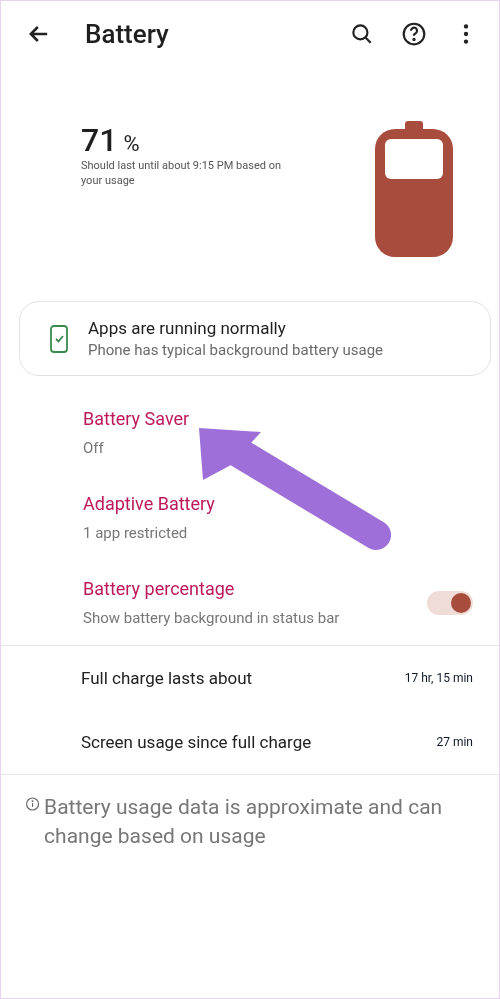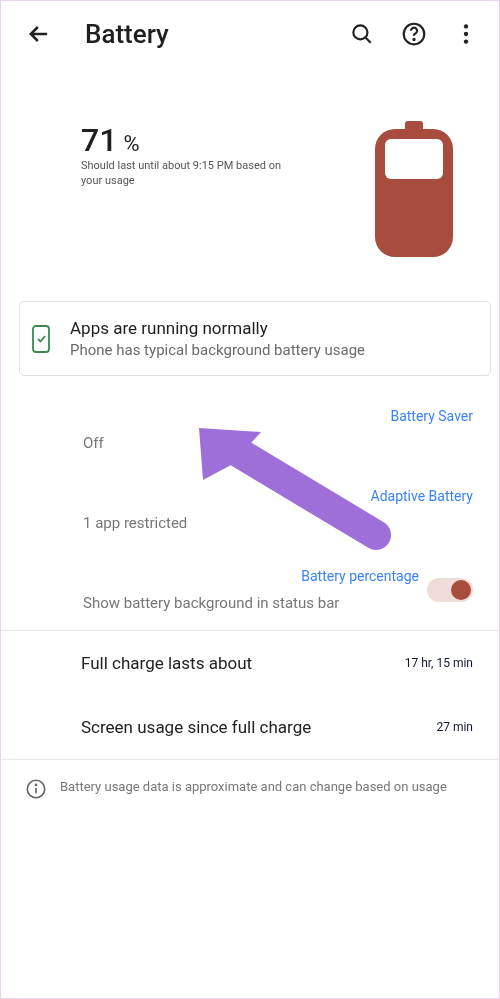--- a/index.html
+++ b/index.html
@@ -29,34 +29,34 @@
       gap: 20px;
     }
     .pct { display: flex; align-items: baseline; gap: 6px; }
     .pct-num { font-size: 32px; font-weight: 500; }
     .pct-sym { font-size: 22px; font-weight: 400; }
     .estimate { color: #555; font-size: 11px; max-width: 220px; line-height:1.35; }
     .battery-svg { margin-left:auto; margin-right:10px; }
     .card {
       margin: 0 8px 14px 18px;
       border: 1px solid #e2e2e2;
-      border-radius: 5px;
-      padding: 16px 10px;
+      border-radius: 20px;
+      padding: 16px 28px;
       display: flex;
       align-items: center;
       gap: 18px;
     }
     .card-text .ct-title { font-size: 17px; font-weight: 400; color:#1f1f1f; }
     .card-text .ct-sub { font-size: 15px; color: #6b6b6b; margin-top: 3px; }
     .list { margin-top: 4px; }
     .row {
       padding: 18px 26px 18px 82px;
       position: relative;
     }
-    .row-title { font-size: 14px; color:#3b82f6; font-weight: 400; text-align: right; }
+    .row-title { font-size: 18px; color:#be185d; font-weight: 400; }
     .row-sub { font-size: 15px; color: #777; margin-top: 10px; }
     .toggle-row { display:flex; align-items:center; gap:8px; }
     .toggle-row .text { flex:1; }
     .toggle {
       width: 46px; height: 24px; border-radius: 14px;
       background: #f0dcd7;
       position: relative;
       flex-shrink:0;
     }
     .toggle .knob {
@@ -65,23 +65,23 @@
       background: #a84d3e;
     }
     .divider { height:1px; background:#e7e7e7; margin: 0; }
     .stat-row {
       display:flex; justify-content: space-between; align-items:center;
       padding: 22px 26px 22px 80px;
       font-size: 17px; color:#222;
     }
     .stat-val { color:#0f172a; font-size: 12px; }
     .footer {
-      display:flex; gap: 13px; align-items:flex-start;
+      display:flex; gap: 4px; align-items:flex-start;
       padding: 18px 26px 18px 24px;
-      color:#777; font-size: 13px; line-height:1.4;
+      color:#777; font-size: 21px; line-height:1.4;
     }
     .arrow {
       position:absolute;
       left: 190px; top: 419px;
       pointer-events:none;
     }
   </style>
 </head>
 <body>
 

